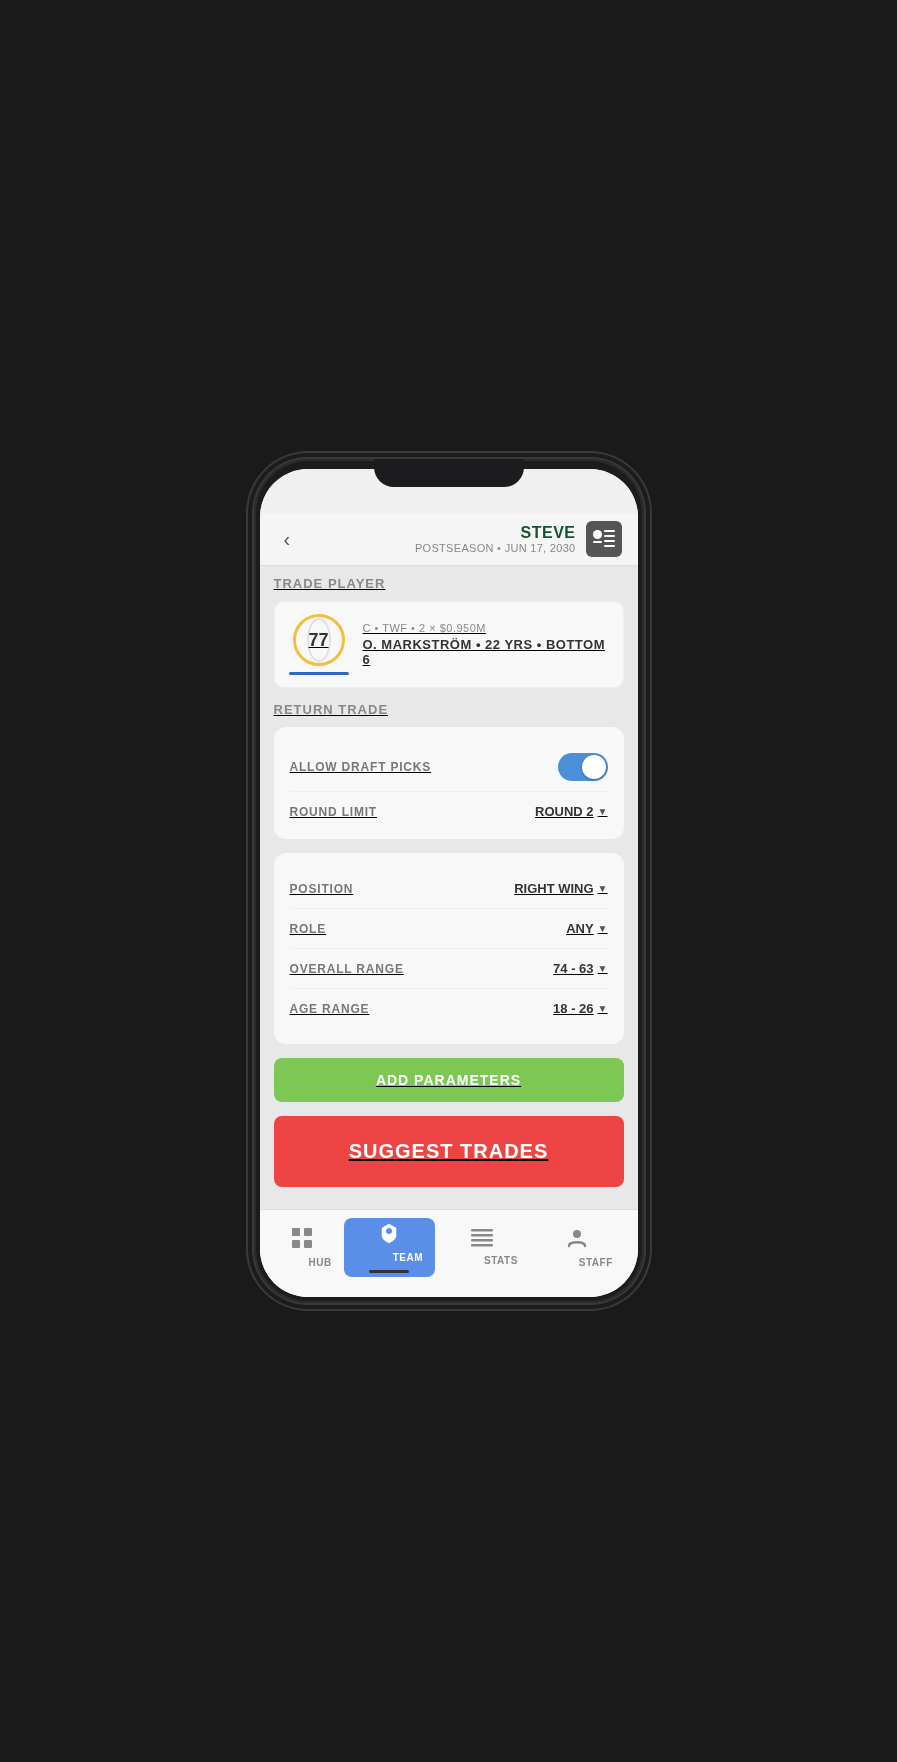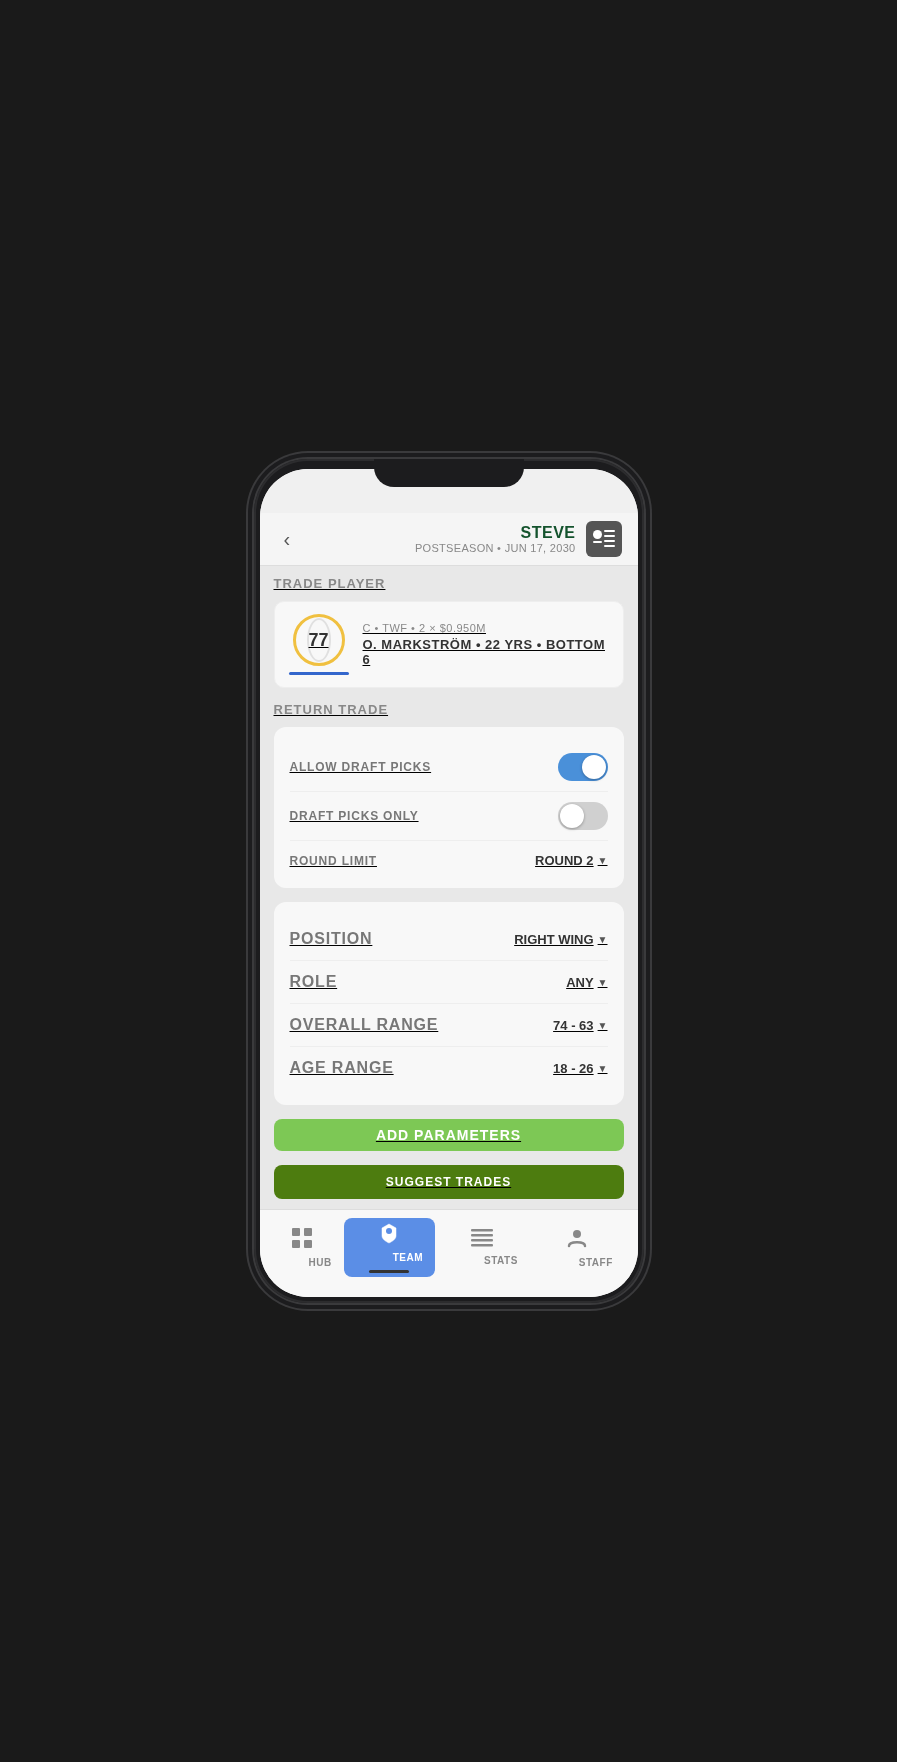--- a/index.html
+++ b/index.html
@@ -264,21 +264,21 @@
       justify-content: space-between;
       padding: 12px 0;
       border-bottom: 1px solid #eee;
     }
 
     .dropdown-row:last-child {
       border-bottom: none;
     }
 
     .dropdown-label {
-      font-size: 16px;
+      font-size: 12px;
       font-weight: 600;
       color: #777;
       letter-spacing: 0.8px;
     }
 
     .dropdown-value {
       font-size: 13px;
       font-weight: 700;
       color: #333;
       display: flex;
@@ -291,38 +291,38 @@
     .dropdown-arrow {
       font-size: 10px;
       color: #555;
     }
 
     
     .add-params-btn {
       background: #7dc855;
       border: none;
       border-radius: 8px;
-      padding: 8px;
+      padding: 14px;
       width: 100%;
       font-size: 14px;
       font-weight: 700;
       color: white;
       letter-spacing: 1px;
       cursor: pointer;
       text-align: center;
     }
 
     
     .suggest-trades-btn {
-      background: #4d7c0f;
+      background: #ef4444;
       border: none;
       border-radius: 8px;
-      padding: 10px;
+      padding: 24px;
       width: 100%;
-      font-size: 12px;
+      font-size: 20px;
       font-weight: 700;
       color: white;
       letter-spacing: 1px;
       cursor: pointer;
       text-align: center;
     }
 
     
     .bottom-nav {
       background: #f8f8f8;
@@ -440,26 +440,20 @@
         <div class="section-title">RETURN TRADE</div>
         <div class="card">
 
           <div class="toggle-row">
             <span class="toggle-label">ALLOW DRAFT PICKS</span>
             <div class="toggle-switch on">
               <div class="toggle-knob"></div>
             </div>
           </div>
 
-          <div class="toggle-row">
-            <span class="toggle-label">DRAFT PICKS ONLY</span>
-            <div class="toggle-switch off">
-              <div class="toggle-knob"></div>
-            </div>
-          </div>
 
           <div class="round-limit-row">
             <span class="toggle-label">ROUND LIMIT</span>
             <div class="dropdown-value">
               <span>ROUND 2</span>
               <span class="dropdown-arrow">▼</span>
             </div>
           </div>
 
         </div>

